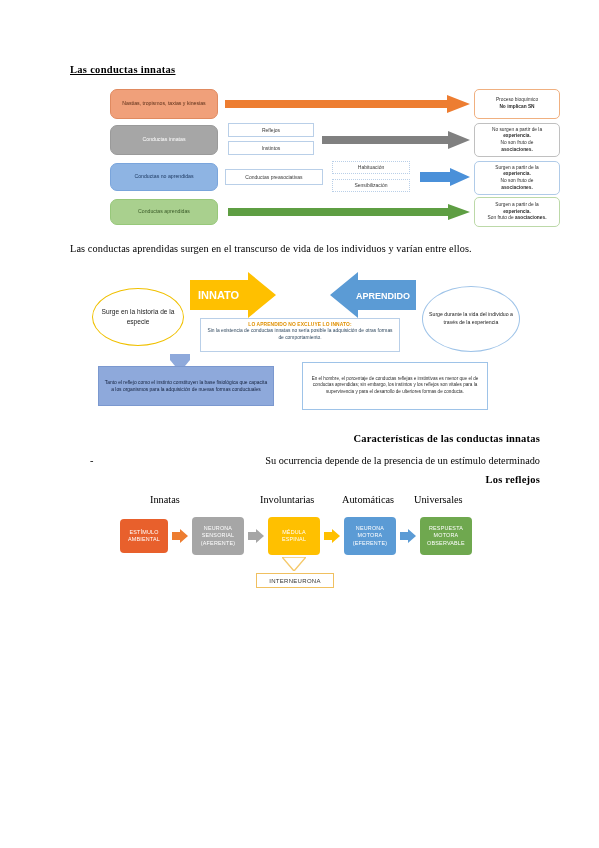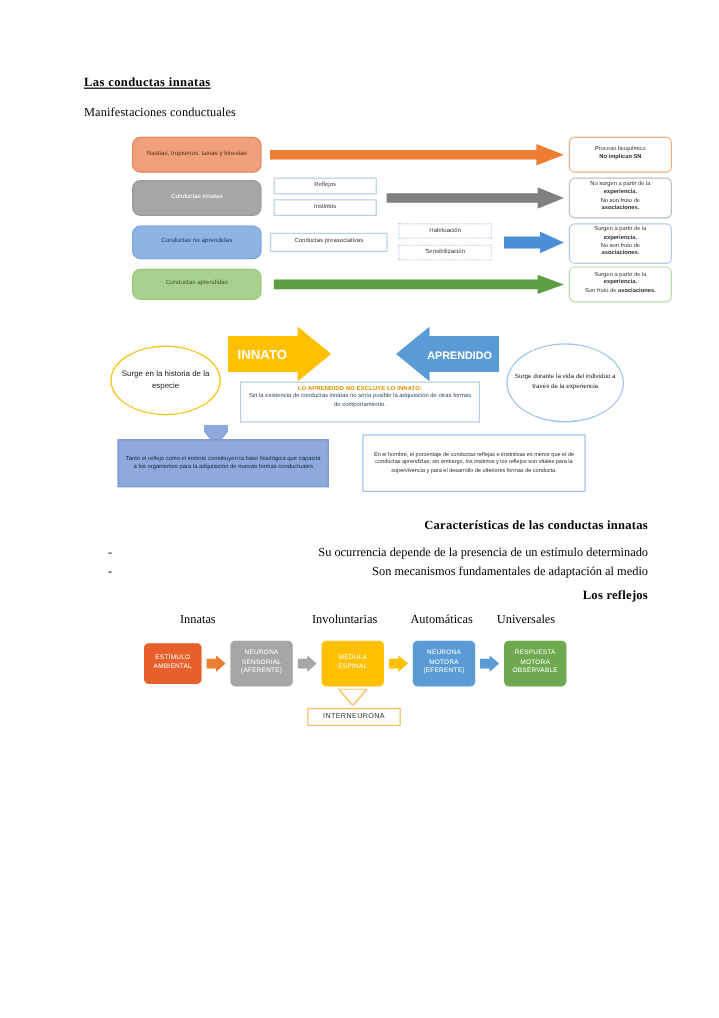--- a/index.html
+++ b/index.html
@@ -244,21 +244,20 @@
     box-sizing: border-box;
   }
 </style>
 </head>
 <body>
 
 <div class="page">
  <div class="content">
 
   <h1 class="doc-title">Las conductas innatas</h1>
-  <p class="para">Manifestaciones conductuales</p>
 
   <div class="figure" id="fig1">
 
     <div class="rbox lbl-salmon" style="left:40px;top:2px;width:108px;height:30px;">Nastias, tropismos, taxias y kinesias</div>
     <svg class="bigarrow" style="left:155px;top:8px;" width="245" height="18" viewBox="0 0 245 18">
       <path d="M0 5 L222 5 L222 0 L245 9 L222 18 L222 13 L0 13 Z" fill="#ED7D31"></path>
     </svg>
     <div class="outbox ob-orange" style="left:404px;top:2px;width:86px;height:30px;">
       <div>Proceso bioquímico</div>
       <div style="font-weight:bold;">No implican SN</div>
@@ -295,20 +294,21 @@
     <svg class="bigarrow" style="left:158px;top:117px;" width="242" height="16" viewBox="0 0 242 16">
       <path d="M0 4 L220 4 L220 0 L242 8 L220 16 L220 12 L0 12 Z" fill="#5E9E43"></path>
     </svg>
     <div class="outbox ob-green" style="left:404px;top:110px;width:86px;height:30px;">
       <div>Surgen a partir de la</div>
       <div style="font-weight:bold;">experiencia.</div>
       <div><span>Son fruto de </span><b>asociaciones.</b></div>
     </div>
   </div>
 
+  <p class="para">Las conductas aprendidas surgen en el transcurso de vida de los individuos y varían entre ellos.</p>
 
   <div class="figure" id="fig2">
 
     <div class="ellipse el-yellow" style="left:22px;top:22px;width:92px;height:58px;">Surge en la historia de la especie</div>
 
     <svg class="bigarrow" style="left:120px;top:6px;" width="86" height="46" viewBox="0 0 86 46">
       <path d="M0 8 L58 8 L58 0 L86 23 L58 46 L58 38 L0 38 Z" fill="#FFC000"></path>
       <text x="8" y="27" font-family="Liberation Sans, sans-serif" font-size="11" font-weight="bold" fill="#ffffff">INNATO</text>
     </svg>
 
@@ -333,21 +333,20 @@
     </div>
 
     <div class="whitebox2" style="left:232px;top:96px;width:186px;height:48px;">
       <span>En el hombre, el porcentaje de conductas reflejas e instintivas es menor que el de conductas aprendidas; sin embargo, los instintos y los reflejos son vitales para la supervivencia y para el desarrollo de ulteriores formas de conducta.</span>
     </div>
   </div>
 
   <h2 class="sec-title">Características de las conductas innatas</h2>
   <ul class="dashlist">
     <li>Su ocurrencia depende de la presencia de un estímulo determinado</li>
-    <li>Son mecanismos fundamentales de adaptación al medio</li>
   </ul>
 
   <h2 class="sec-title">Los reflejos</h2>
   <div class="attr-row">
     <span class="a1">Innatas</span><span class="a2">Involuntarias</span><span class="a3">Automáticas</span><span>Universales</span>
   </div>
 
   <div class="figure" id="fig3">
     <div class="node n-orange" style="left:50px;top:4px;width:48px;height:34px;">ESTÍMULO AMBIENTAL</div>
     <svg class="bigarrow" style="left:102px;top:14px;" width="16" height="14" viewBox="0 0 16 14">

